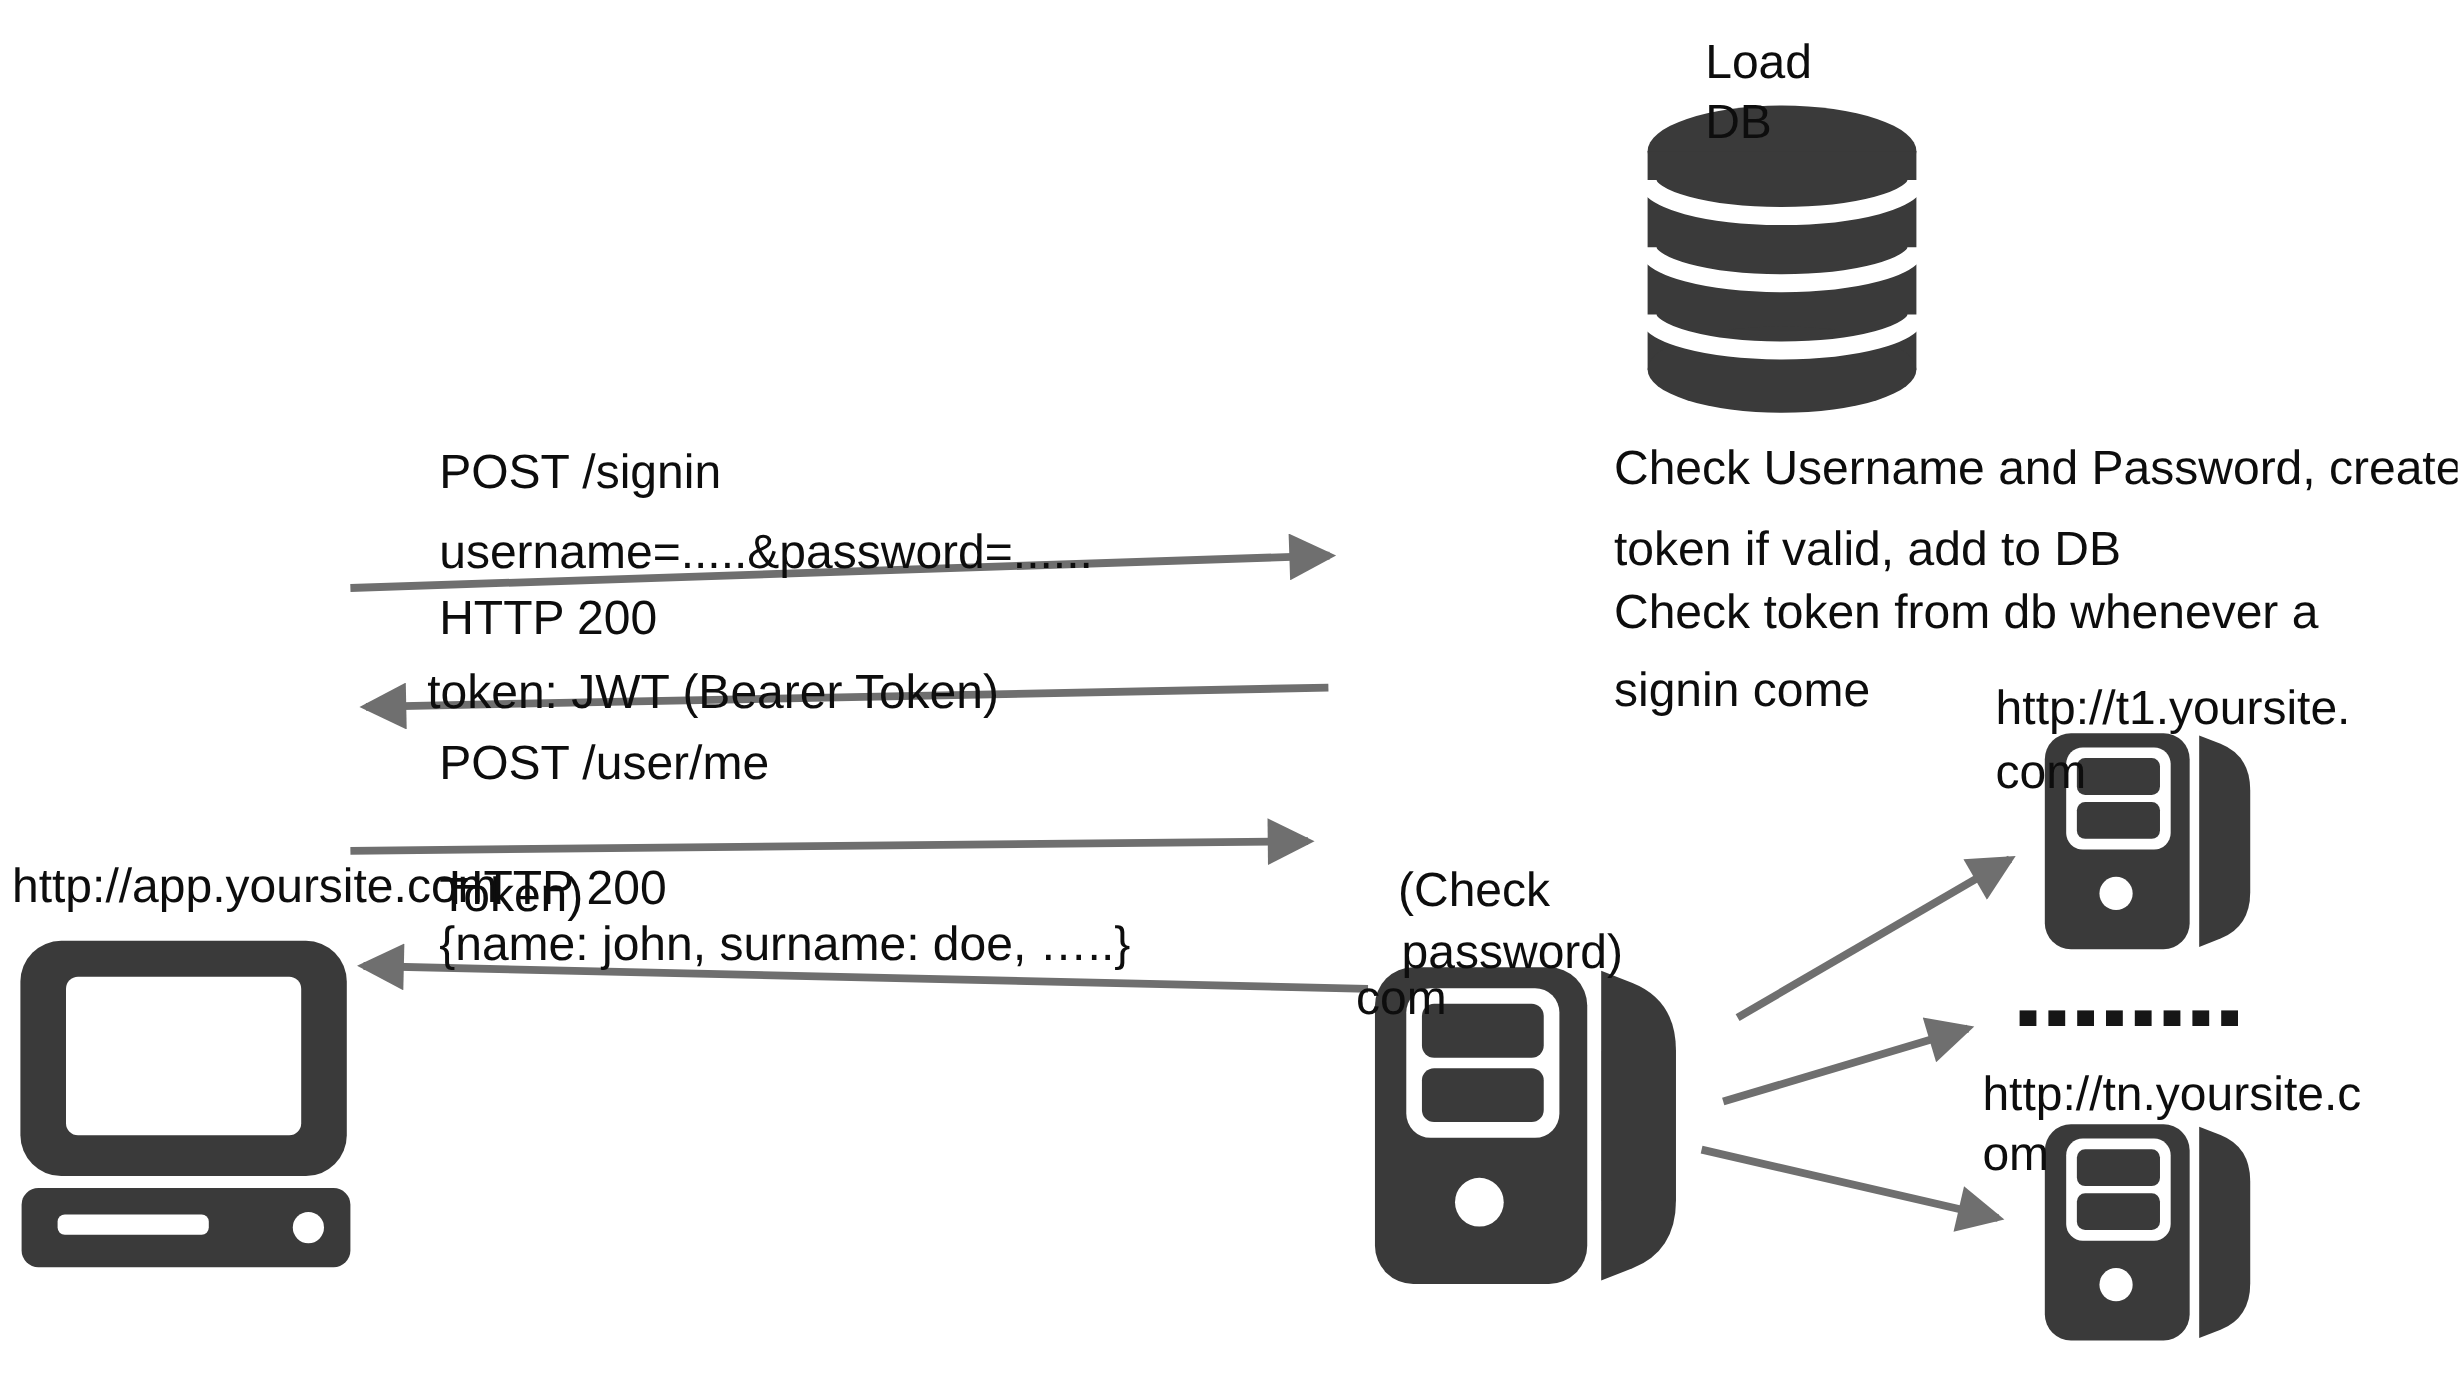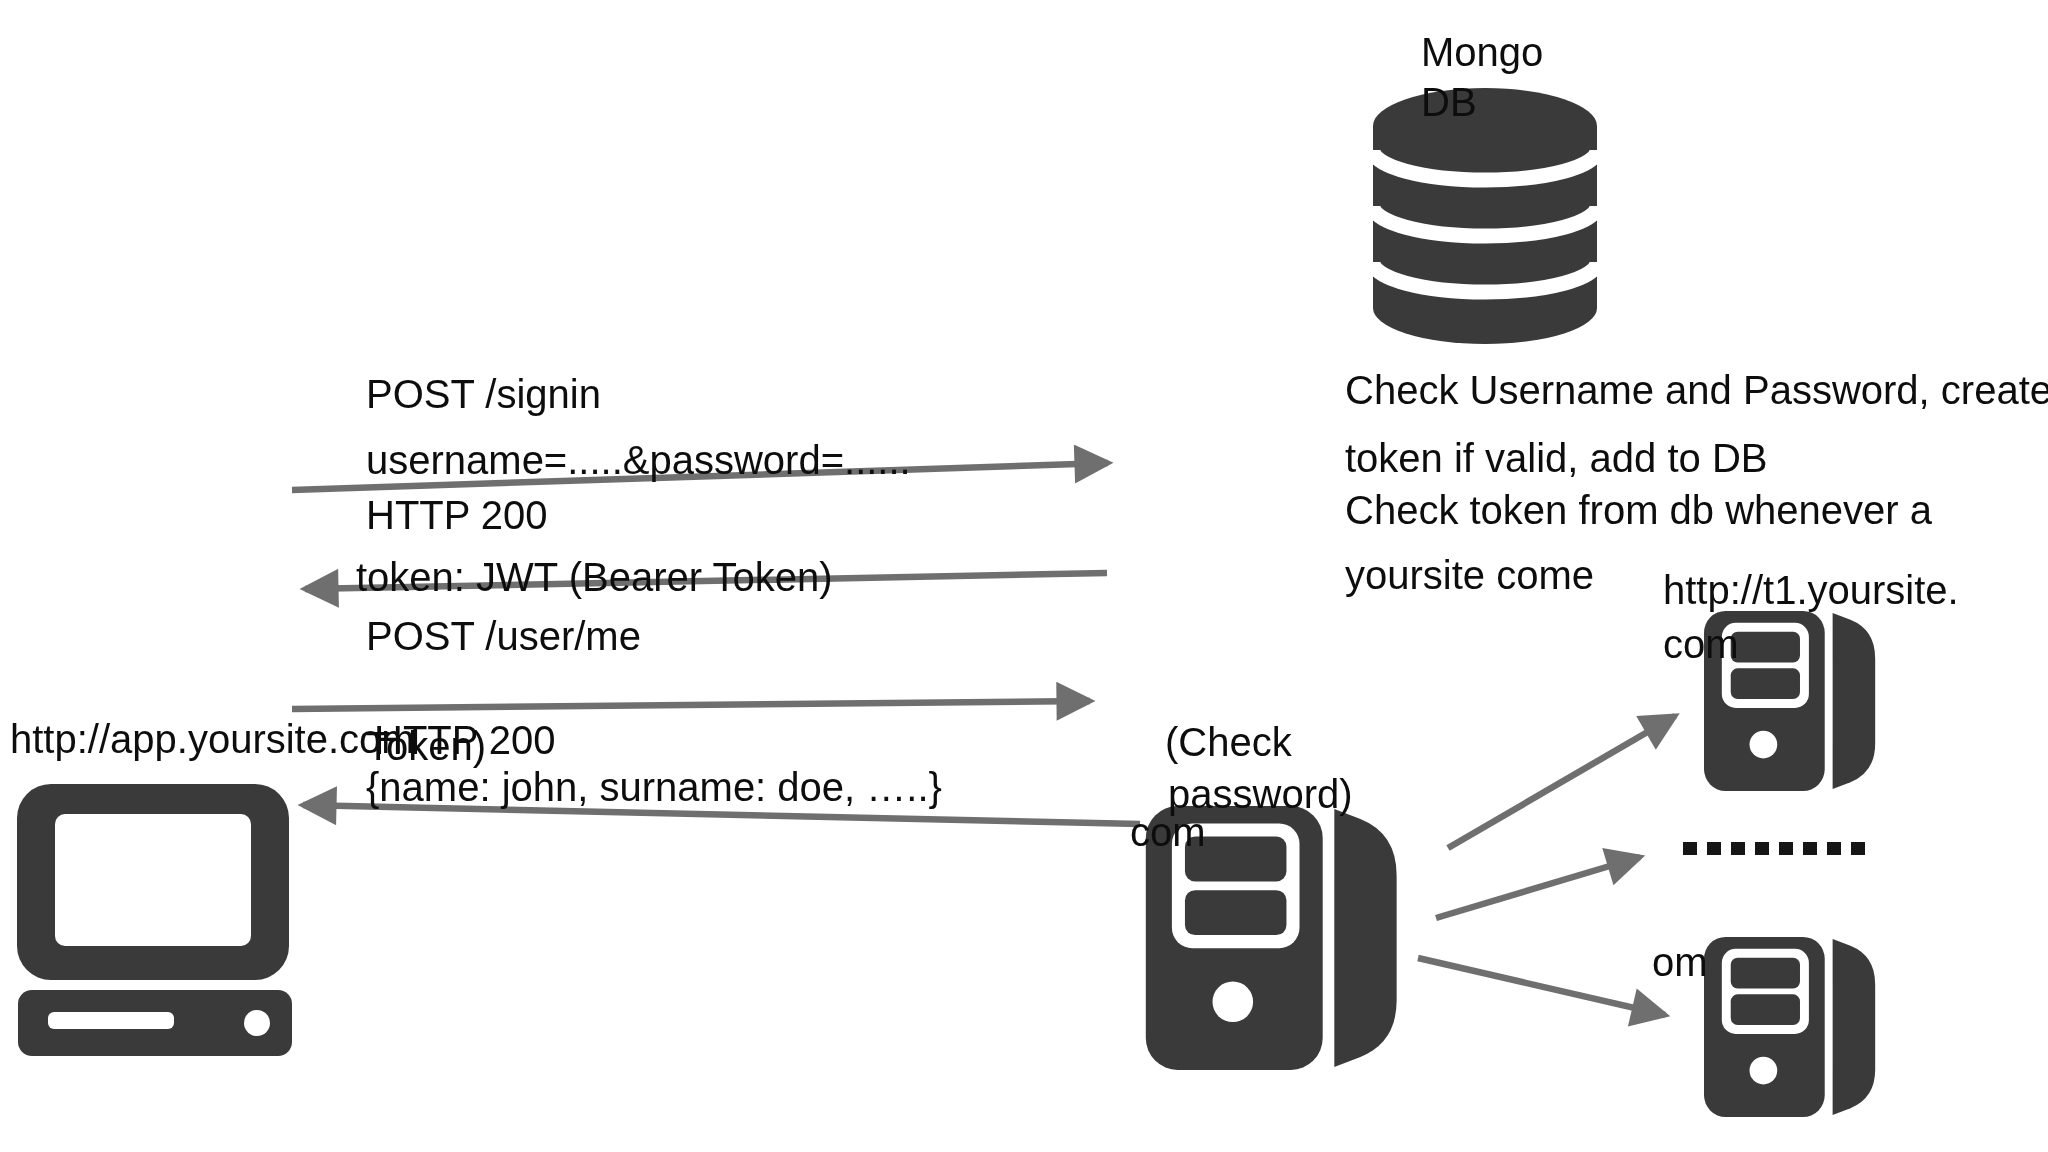--- a/index.html
+++ b/index.html
@@ -108,30 +108,31 @@
 
   <div class="t" style="left:366px;top:491px">HTTP 200</div>
   <div class="t" style="left:356px;top:553px">token: JWT (Bearer Token)</div>
 
   <div class="t" style="left:366px;top:612px">POST /user/me</div>
   <div class="t" style="left:366px;top:722px">Token)</div>
 
   <div class="t" style="left:374px;top:716px">HTTP 200</div>
   <div class="t" style="left:366px;top:763px">{name: john, surname: doe, …..}</div>
 
-  <div class="t" style="left:1421px;top:28px">Mongo</div>
+  <div class="t" style="left:1421px;top:28px">Load</div>
   <div class="t" style="left:1421px;top:78px">DB</div>
 
   <div class="t" style="left:1345px;top:366px">Check Username and Password, create</div>
   <div class="t" style="left:1345px;top:434px">token if valid, add to DB</div>
   <div class="t" style="left:1345px;top:486px">Check token from db whenever a</div>
-  <div class="t" style="left:1345px;top:551px">yoursite come</div>
+  <div class="t" style="left:1345px;top:551px">signin come</div>
 
   <div class="t" style="left:1165px;top:718px">(Check</div>
   <div class="t" style="left:1168px;top:770px">password)</div>
   <div class="t" style="left:1130px;top:808px">com</div>
 
   <div class="t" style="left:1663px;top:566px">http://t1.yoursite.</div>
   <div class="t" style="left:1663px;top:620px">com</div>
 
+  <div class="t" style="left:1652px;top:888px">http://tn.yoursite.c</div>
   <div class="t" style="left:1652px;top:938px">om</div>
 
 </div>
 
 </body></html>

